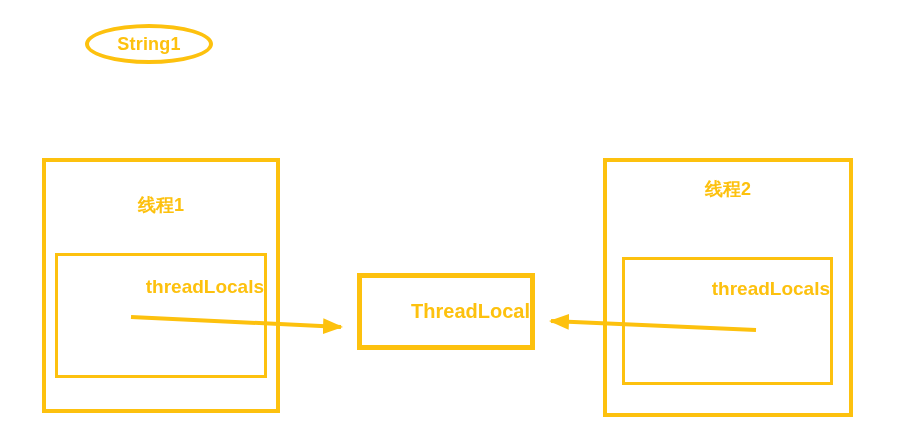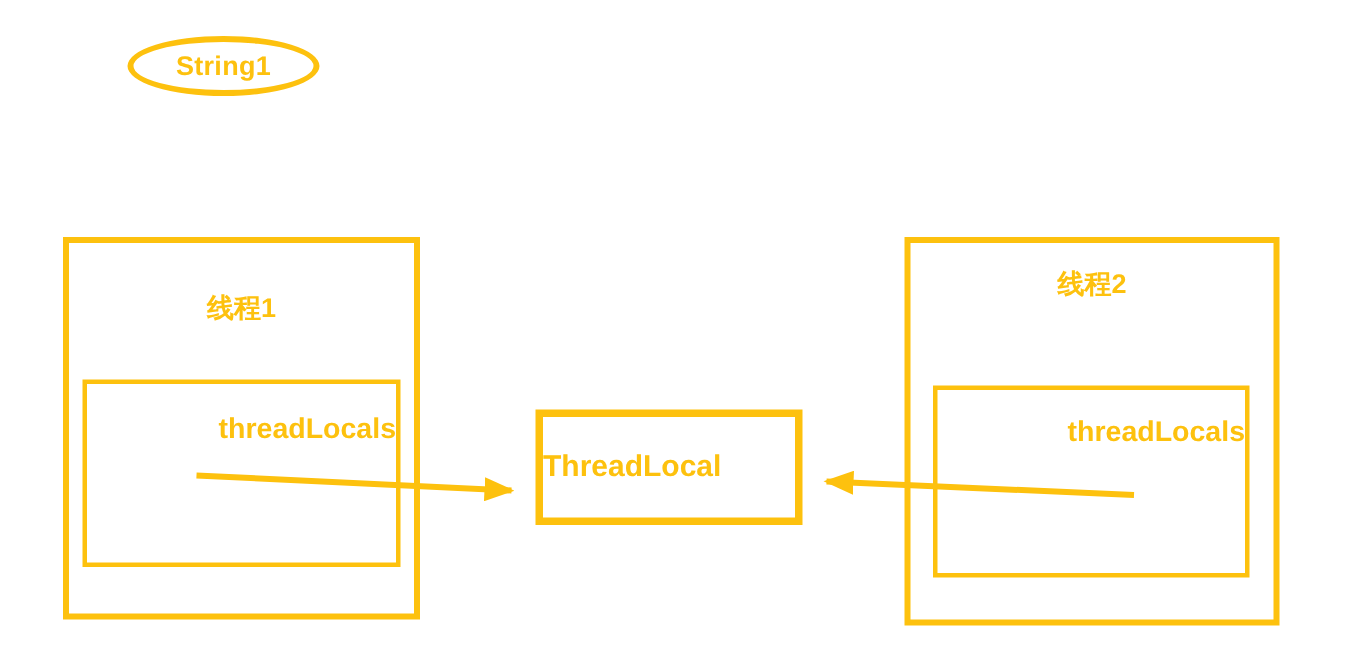--- a/index.html
+++ b/index.html
@@ -33,21 +33,21 @@
   .box {
     position: absolute;
     border: 4px solid var(--accent);
     background: transparent;
   }
   .box.inner { border-width: 3px; }
   .box.center {
     border-width: 5px;
     display: flex;
     align-items: center;
-    justify-content: flex-start;
+    justify-content: flex-end;
   }
   .box-title {
     position: absolute;
     left: 0;
     right: 0;
     text-align: center;
     font-weight: bold;
     font-size: 18px;
     color: var(--accent);
     line-height: 22px;

